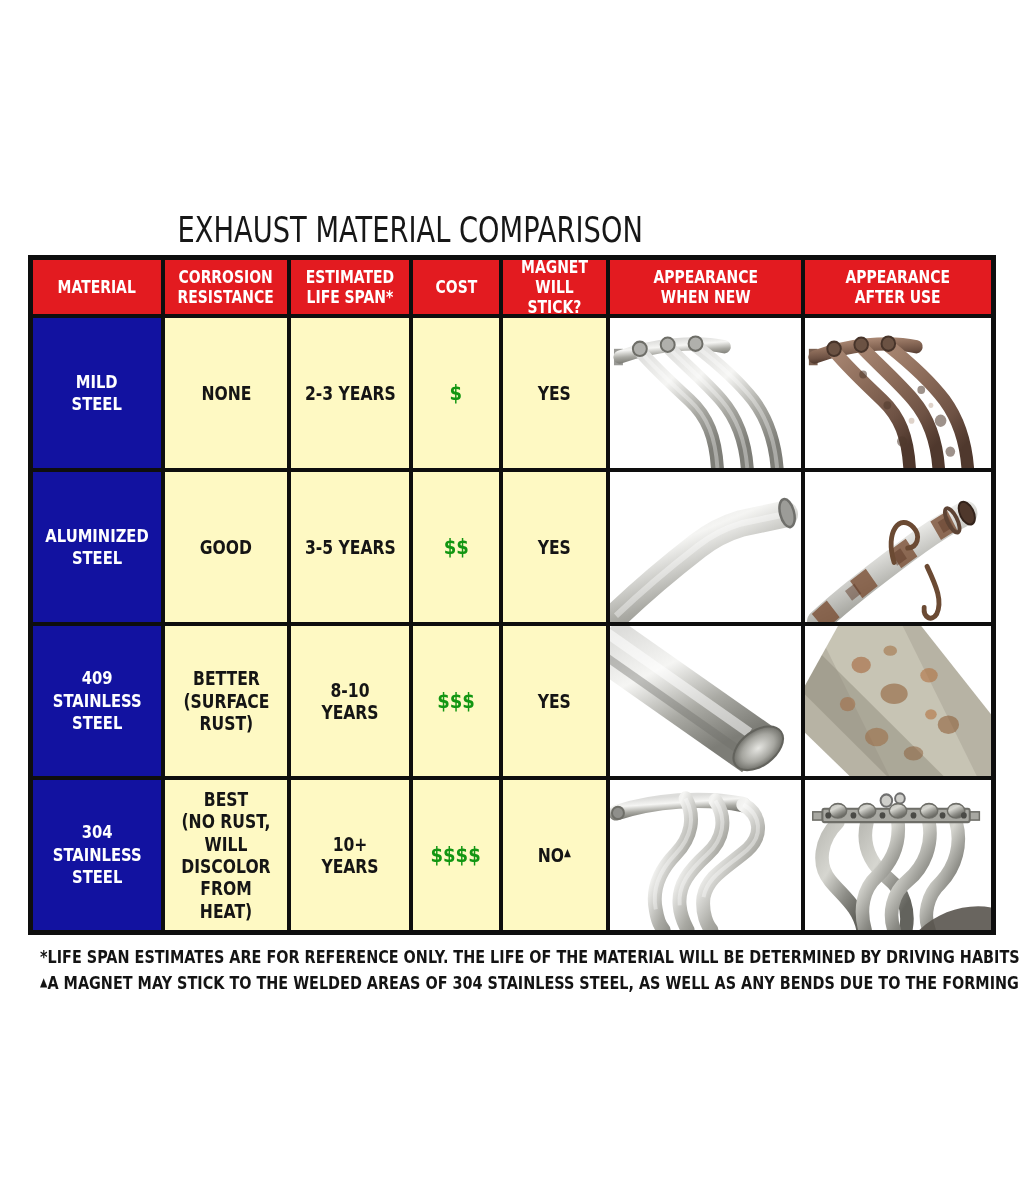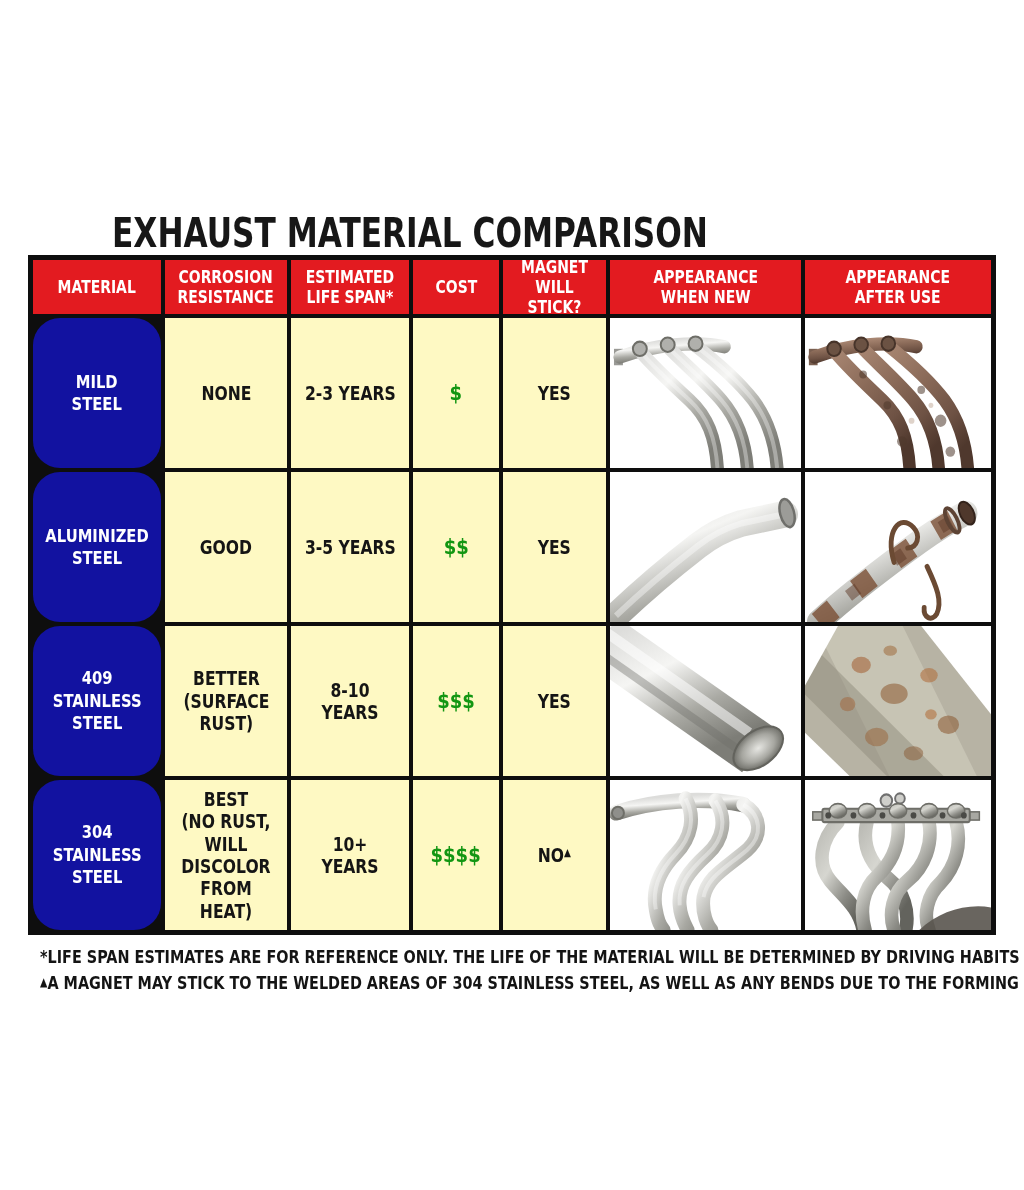--- a/index.html
+++ b/index.html
@@ -3,42 +3,42 @@
 <meta charset="utf-8">
 <style>
   html,body{margin:0;padding:0;}
   body{
     width:1024px;height:1190px;position:relative;background:#ffffff;
     font-family:"DejaVu Sans","Liberation Sans",sans-serif;
     overflow:hidden;
   }
   .page-title{
     position:absolute;top:210px;left:0;width:820px;text-align:center;
-    font-size:40px;font-weight:bold;color:#171717;letter-spacing:0px;
+    font-size:35px;font-weight:normal;color:#171717;letter-spacing:0px;
   }
   .page-title .txt{display:inline-block;transform:scaleX(0.78);transform-origin:center;white-space:nowrap;}
 
   .comparison-table{
     position:absolute;left:28px;top:255px;width:968px;height:680px;
     background:#0e0e0e;display:grid;box-sizing:border-box;
     padding:5px;gap:4px;
     grid-template-columns:128px 122px 118px 86px 103px 191px 1fr;
     grid-template-rows:54px 1fr 1fr 1fr 1fr;
   }
   .row-contents{display:contents;}
   .cell{
     display:flex;align-items:center;justify-content:center;
     background:#fef9c3;text-align:center;overflow:hidden;
   }
   .cell .txt{
     transform:scaleX(0.82);transform-origin:center;
     font-weight:bold;white-space:pre-line;line-height:1.18;
   }
   .head{background:#e31b20;color:#ffffff;font-size:17px;}
-  .mat{background:#1212a0;color:#ffffff;font-size:18px;border-radius:27px;}
+  .mat{background:#1212a0;color:#ffffff;font-size:18px;}
   .mat .txt{line-height:1.25;}
   .val{color:#151515;font-size:19px;}
   .cost{color:#129612;font-size:22px;}
   .val sup{font-size:11px;vertical-align:6px;}
   .photo{padding:0;}
   .photo svg{display:block;width:100%;height:100%;}
 
   .footnotes{
     position:absolute;left:40px;top:944px;width:1200px;
     transform:scaleX(0.8);transform-origin:left top;

